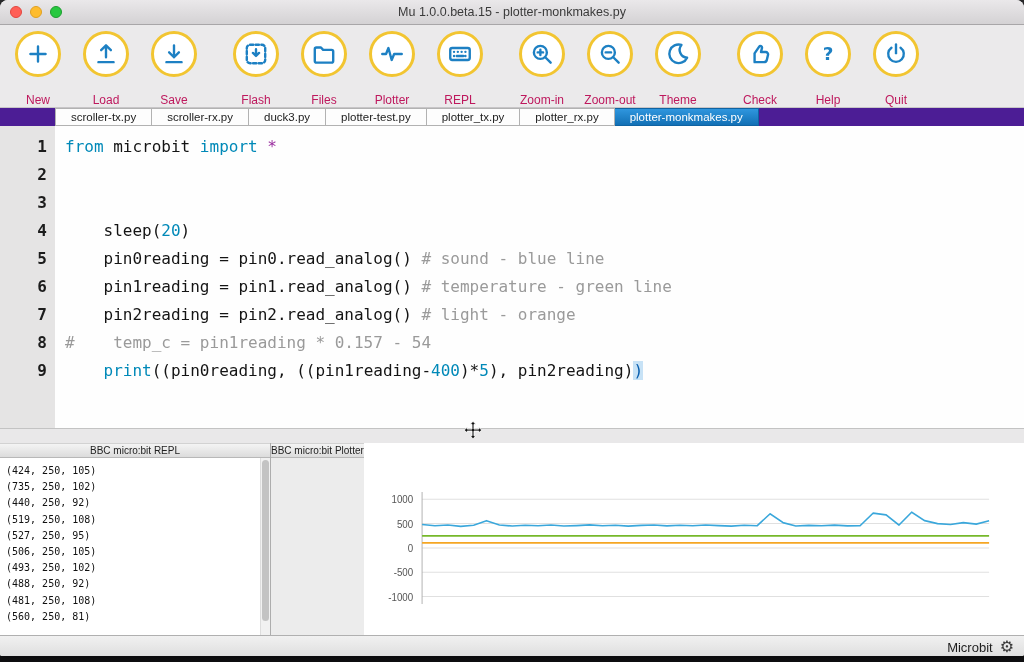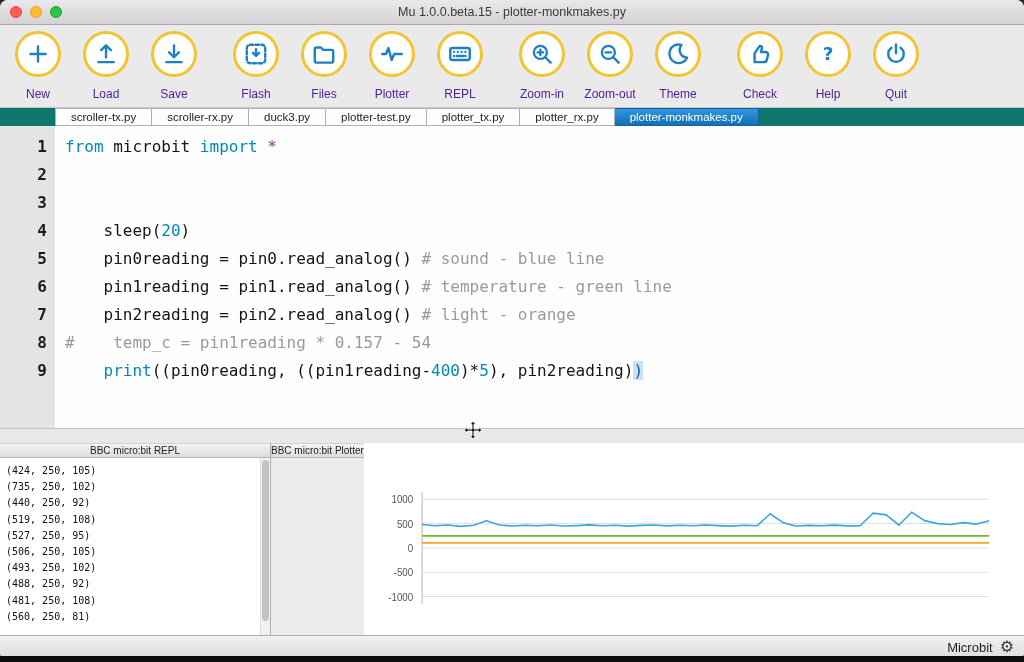--- a/index.html
+++ b/index.html
@@ -24,23 +24,23 @@
   .tl.green{background:#28c840;border:1px solid #1d9c30;}
   .win-title{text-align:center;font-size:12.5px;line-height:24px;color:#3a3a3a;font-weight:400;}
   
   .toolbar{height:82px;background:#ebeaeb;display:flex;align-items:flex-start;
     padding:6px 0 0 4px;box-sizing:border-box;}
   .tb{width:68px;display:flex;flex-direction:column;align-items:center;cursor:default;}
   .tb.grp{margin-left:14px;}
   .tb-circle{width:46px;height:46px;border-radius:50%;background:#fff;
     border:3px solid #f2c531;box-sizing:border-box;display:flex;align-items:center;justify-content:center;}
   .tb-circle svg{width:26px;height:26px;}
-  .tb-label{font-size:12px;color:#4c1d95;margin-top:10px;}
-  
-  .tabbar{height:19px;background:#0f766e;border-top:1px solid #c7c5c7;
+  .tb-label{font-size:12px;color:#be185d;margin-top:16px;}
+  
+  .tabbar{height:19px;background:#4c1d95;border-top:1px solid #c7c5c7;
     display:flex;align-items:stretch;padding-left:55px;box-sizing:border-box;}
   .tab{background:#fdfdfd;border:1px solid #b2b2b2;border-left:none;
     font-size:11.5px;line-height:17px;padding:0 15px;color:#222;white-space:nowrap;cursor:default;}
   .tab:first-child{border-left:1px solid #b2b2b2;}
   .tab.active{background:linear-gradient(#2f96de,#1270b5);color:#fff;border-color:#0f63a2;}
   
   .editor{height:303px;background:linear-gradient(to right,#e5e4e4 55px,#fefefe 55px);
     font-family:"DejaVu Sans Mono",monospace;font-size:16px;overflow:hidden;
     padding-top:7px;box-sizing:border-box;border-bottom:1px solid #c3c3c3;}
   .cline{display:flex;height:28px;line-height:28px;white-space:pre;}

